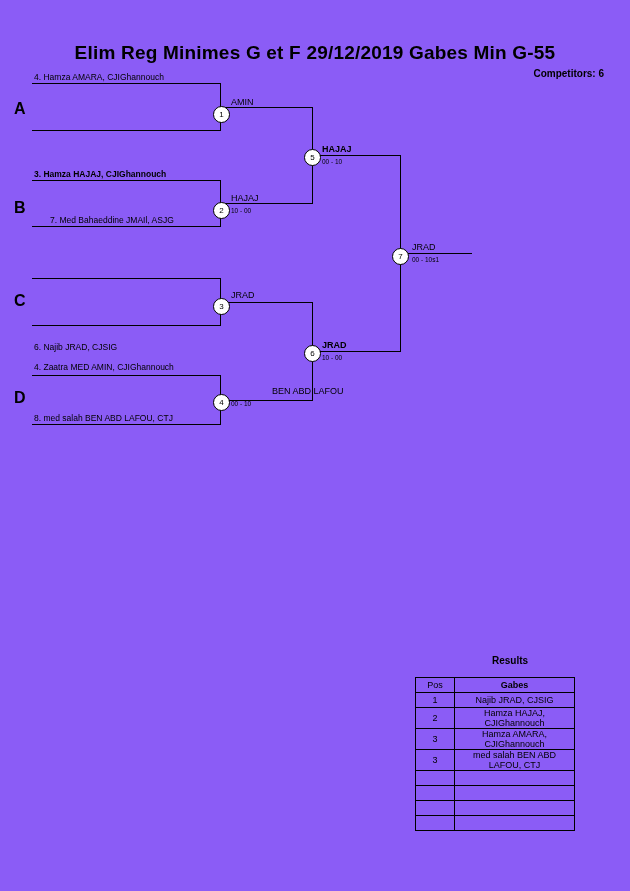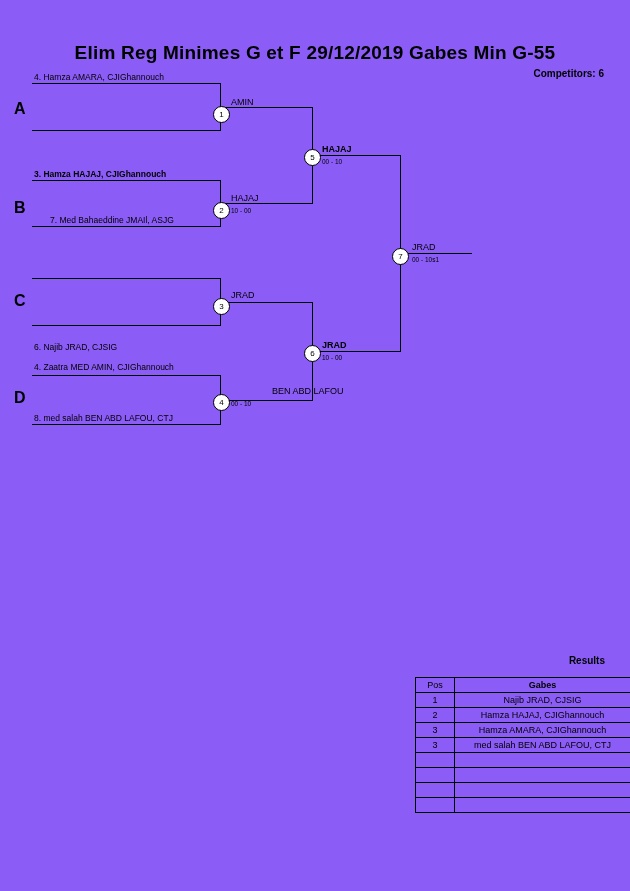--- a/index.html
+++ b/index.html
@@ -72,29 +72,29 @@
     font-size: 8px;
     line-height: 15px;
     text-align: center;
     background: #ffffff;
   }
   .results-title {
     position: absolute;
     left: 415px;
     top: 655px;
     width: 190px;
-    text-align: right;
+    text-align: center;
     font-size: 10px;
     font-weight: bold;
   }
   table.results {
     position: absolute;
     left: 415px;
     top: 677px;
-    width: 216px;
+    width: 160px;
     border-collapse: collapse;
     font-size: 9px;
   }
   table.results th, table.results td {
     border: 1px solid #000000;
     height: 14px;
     padding: 0 2px;
   }
   table.results th.pos, table.results td.pos {
     width: 34px;

